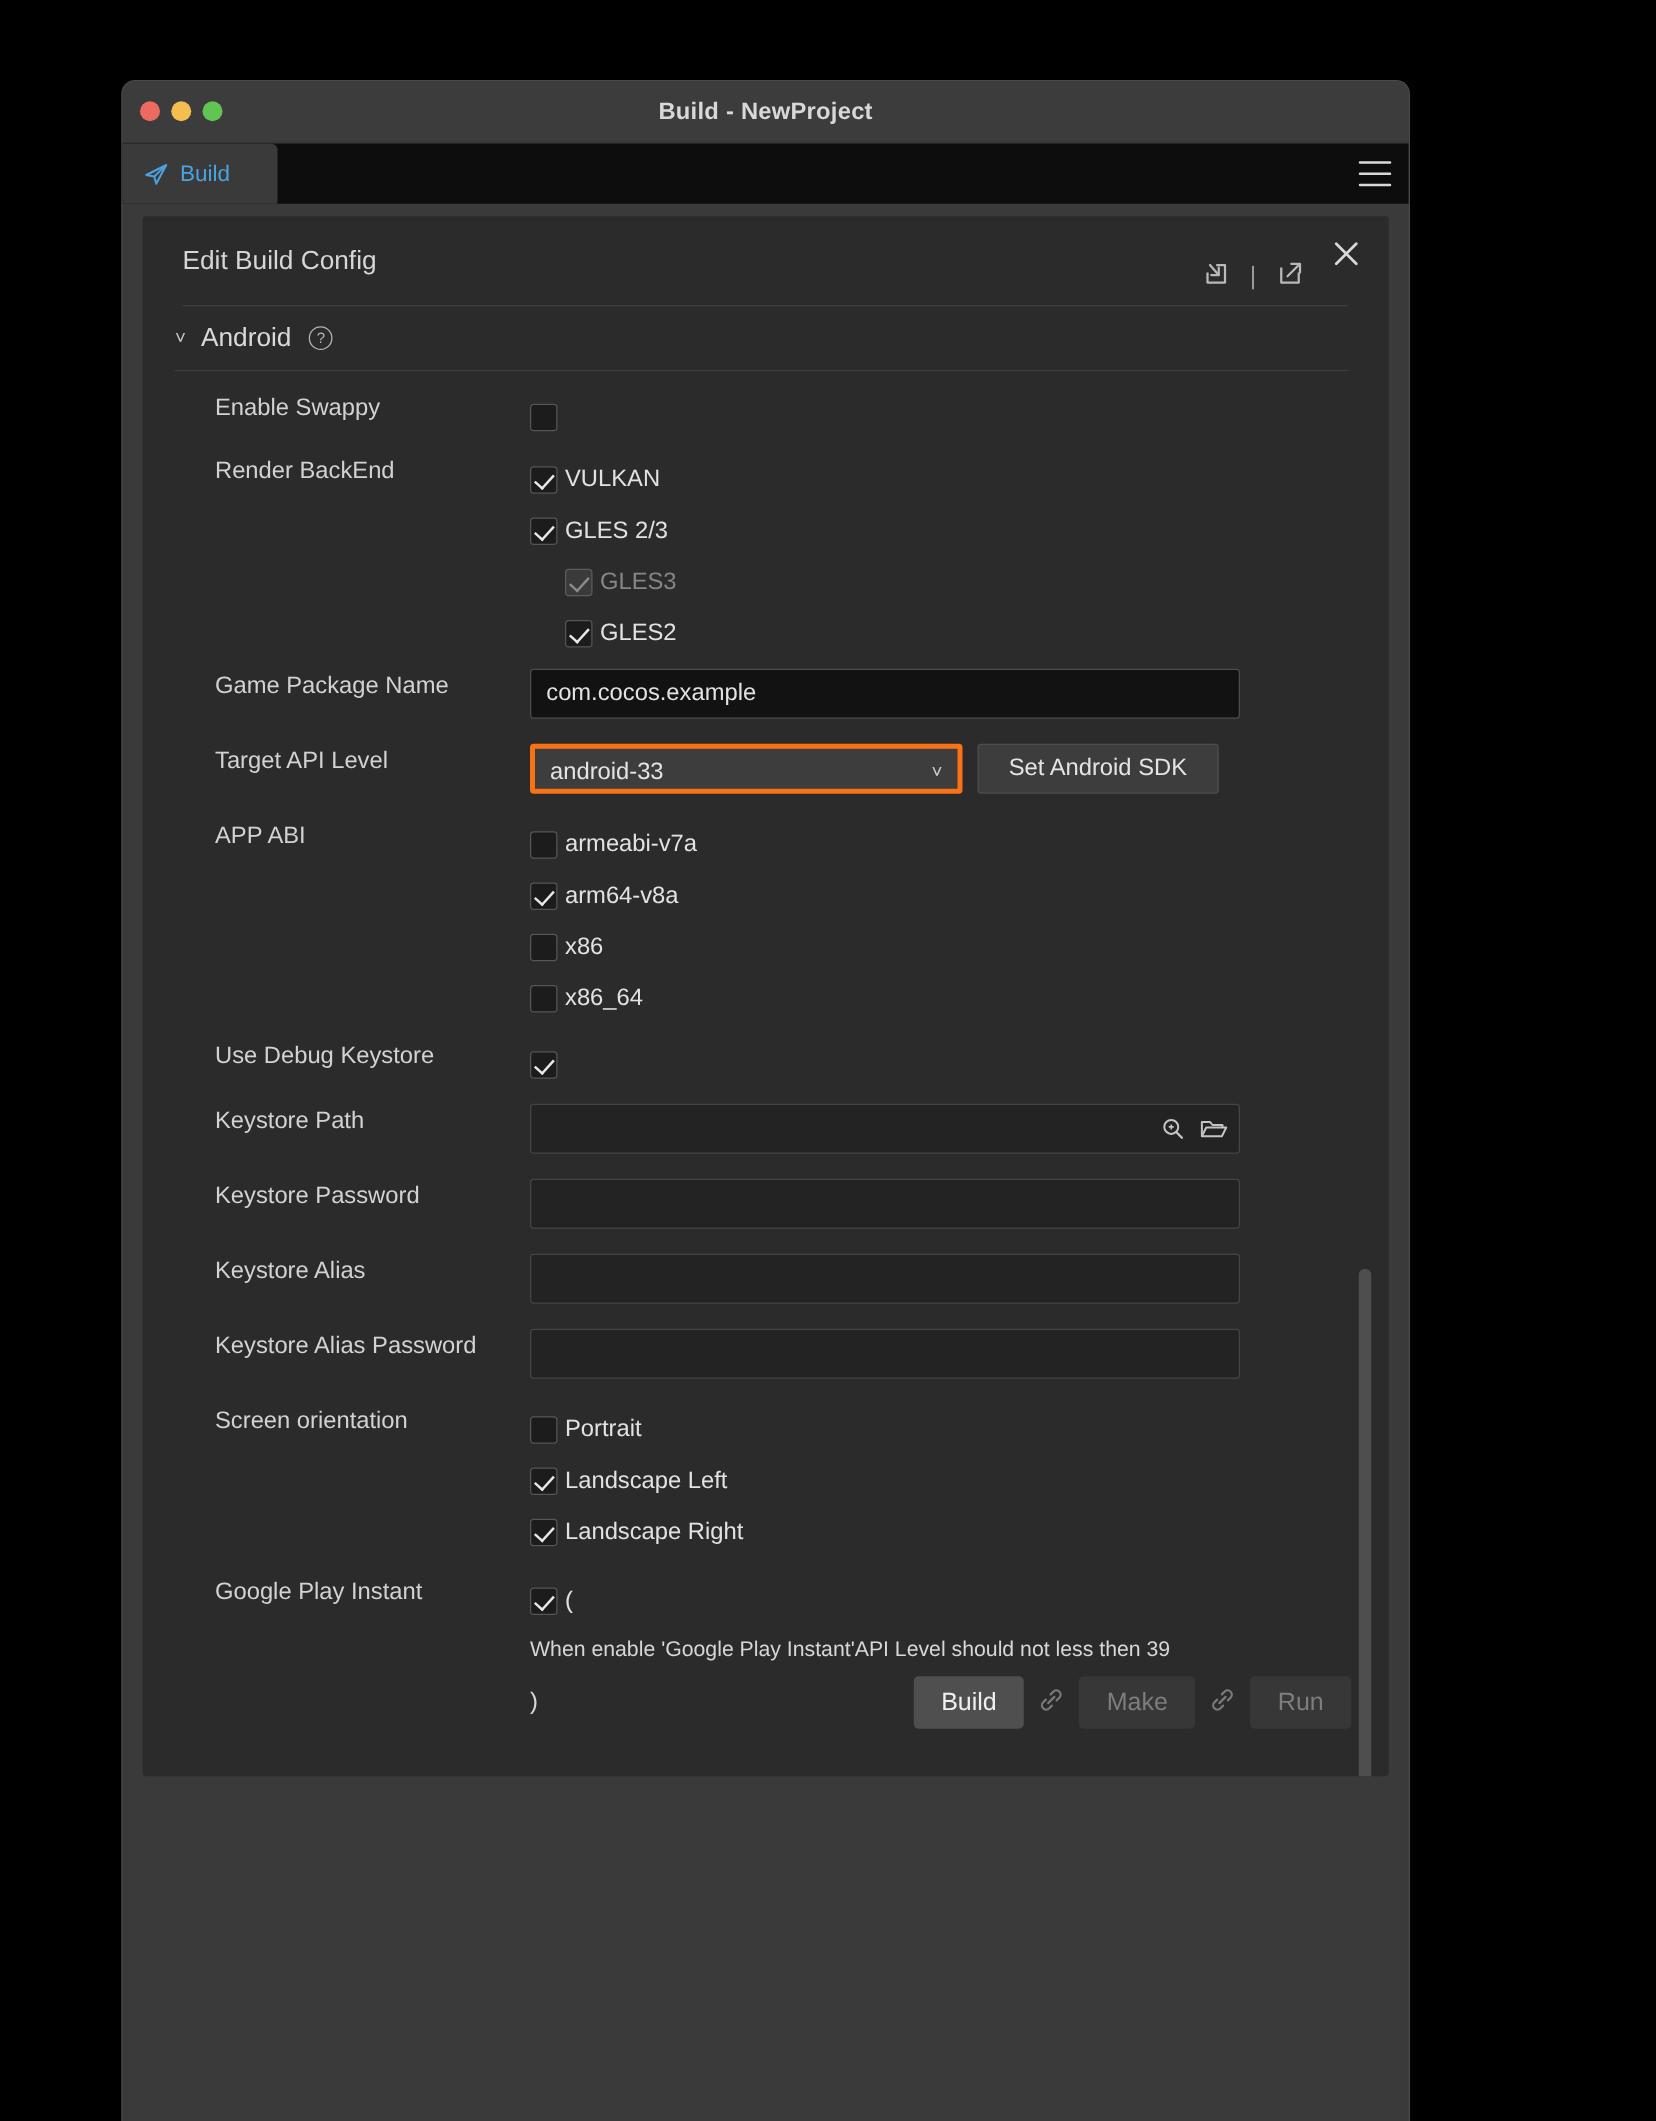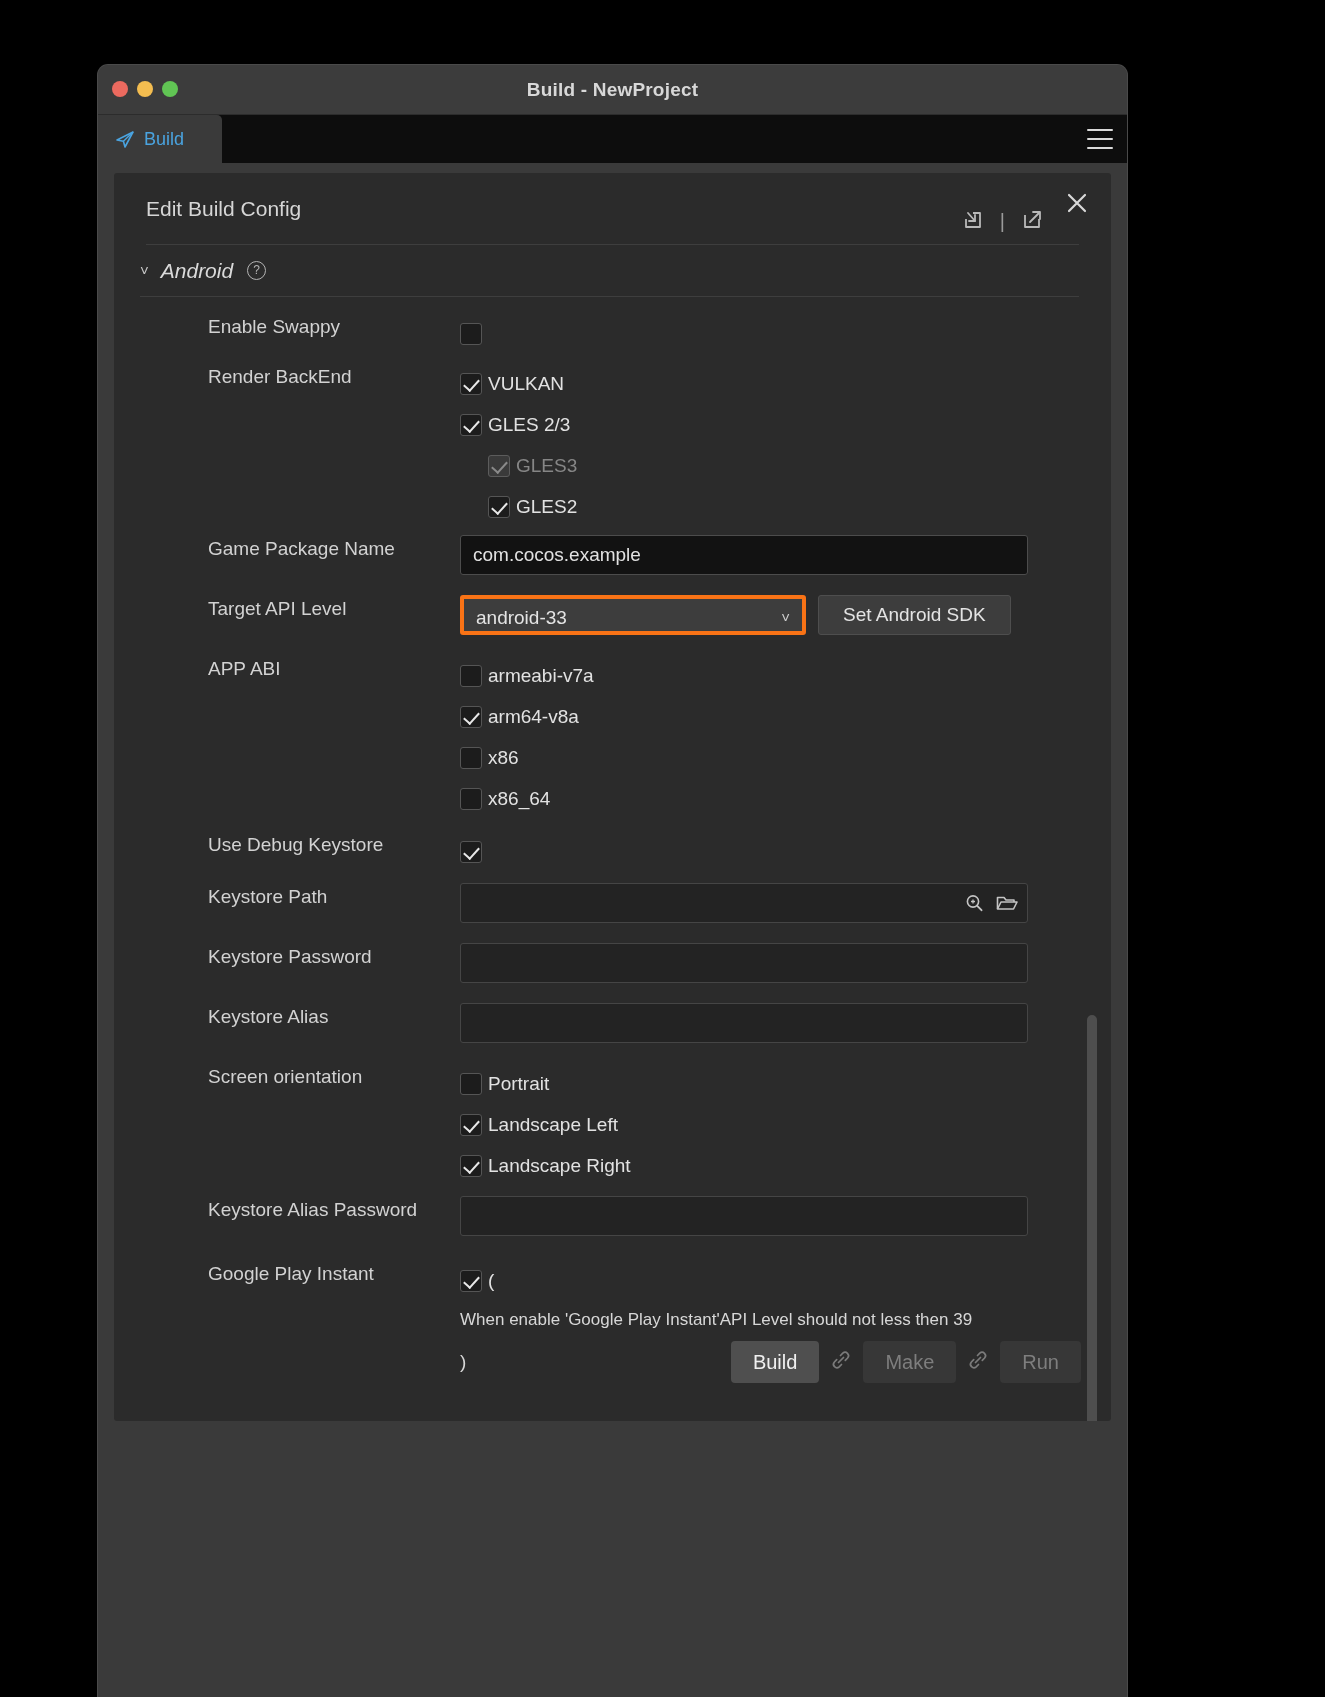--- a/index.html
+++ b/index.html
@@ -102,34 +102,33 @@
   .hdr-sep { color: #9a9a9a; font-size: 20px; line-height: 1; user-select: none; }
 
   
   #section-android {
     margin: 0 32px 0 26px;
     height: 52px;
     display: flex; align-items: center; gap: 10px;
     border-bottom: 1px solid #3e3e3e;
   }
   #section-android .chev { color: #c9c9c9; font-size: 15px; margin-right: 2px; }
-  #section-android .sec-label { color: #dadada; font-size: 21px; font-style: italic; }
+  #section-android .sec-label { color: #dadada; font-size: 21px; }
   .help-circle {
     width: 19px; height: 19px; border-radius: 50%;
     border: 1.5px solid #b4b4b4; color: #b4b4b4;
     font-size: 12px; line-height: 16px; text-align: center;
     margin-left: 4px; cursor: pointer;
   }
 
   
   #form-body {
     position: relative;
     padding: 16px 0 0 0;
     height: 1090px;
-    margin-left: 36px;
   }
 
   .row {
     position: relative;
     display: flex;
     align-items: flex-start;
     min-height: 50px;
   }
   .row-label {
     width: 310px;
@@ -451,41 +450,41 @@
       </div>
 
       <div class="row" style="margin-top:10px">
         <div class="row-label">Keystore Alias</div>
         <div class="row-ctl">
           <div class="tinput empty" placeholder=""></div>
         </div>
       </div>
 
       <div class="row" style="margin-top:10px">
+        <div class="row-label">Keystore Alias Password</div>
+        <div class="row-ctl">
+          <div class="tinput empty" placeholder=""></div>
+        </div>
+      </div>
+
+      <div class="row" style="margin-top:10px">
         <div class="row-label">Screen orientation</div>
         <div class="row-ctl">
           <div class="cb-line">
             <span class="cb"></span>
             <span class="cb-text">Portrait</span>
           </div>
           <div class="cb-line">
             <span class="cb checked"></span>
             <span class="cb-text">Landscape Left</span>
           </div>
           <div class="cb-line">
             <span class="cb checked"></span>
             <span class="cb-text">Landscape Right</span>
           </div>
-        </div>
-      </div>
-
-      <div class="row" style="margin-top:10px">
-        <div class="row-label">Keystore Alias Password</div>
-        <div class="row-ctl">
-          <div class="tinput empty" placeholder=""></div>
         </div>
       </div>
 
       <div class="row" style="margin-top:14px">
         <div class="row-label">Google Play Instant</div>
         <div class="row-ctl">
           <div class="cb-line">
             <span class="cb checked"></span>
             <span class="cb-text">(</span>
           </div>

